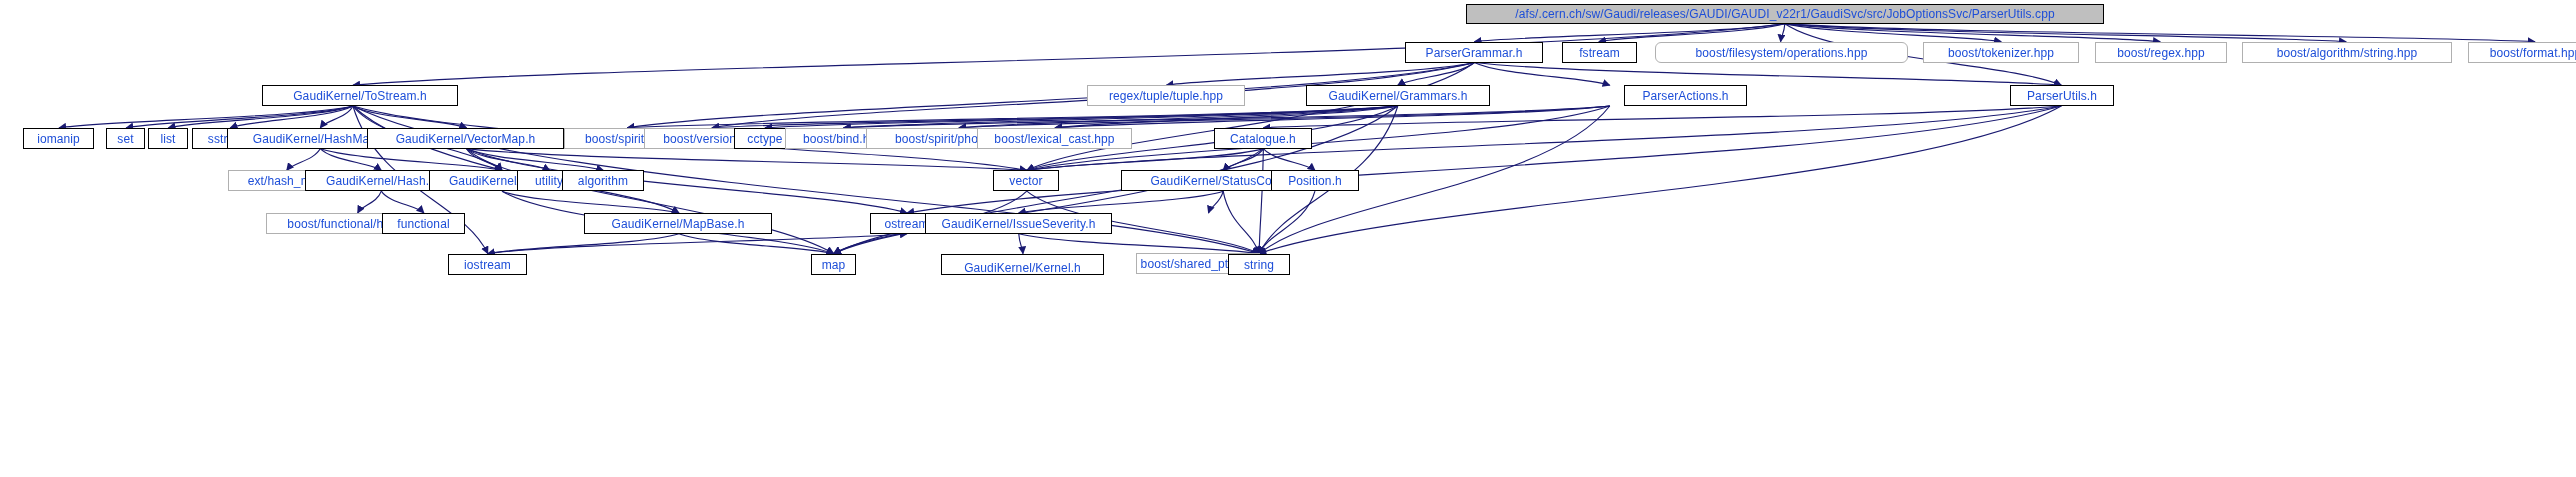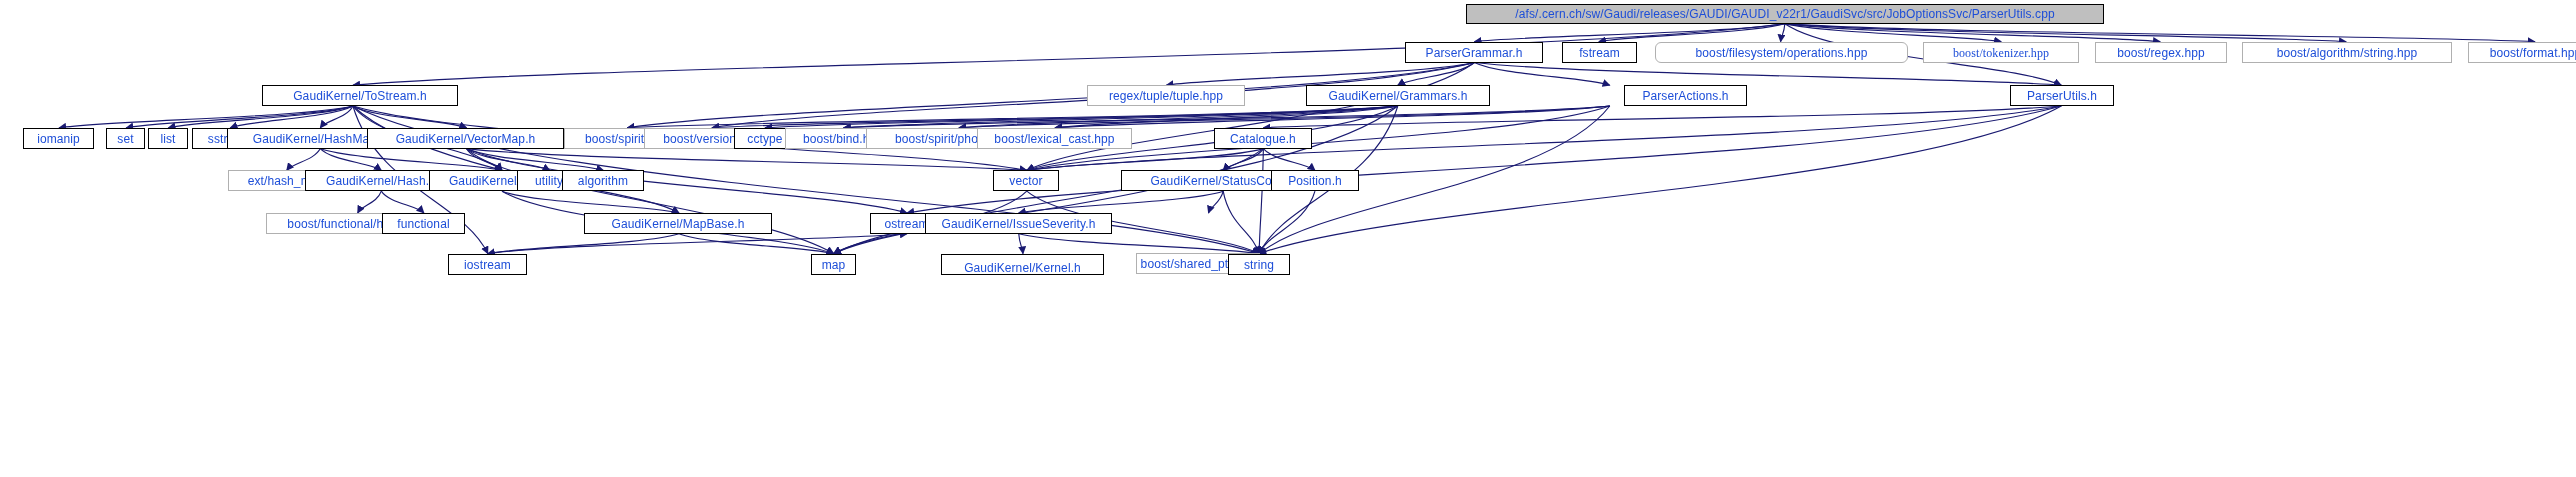--- a/index.html
+++ b/index.html
@@ -139,21 +139,21 @@
       </div>
       <div class="node" style="left: 1405px; top: 42px; width: 138px; height: 21px;">
         <span>ParserGrammar.h</span>
       </div>
       <div class="node" style="left: 1562px; top: 42px; width: 75px; height: 21px;">
         <span>fstream</span>
       </div>
       <div class="node ext" style="left: 1655px; top: 42px; width: 253px; height: 21px; border-radius: 6px;">
         <span>boost/filesystem/operations.hpp</span>
       </div>
-      <div class="node ext" style="left: 1923px; top: 42px; width: 156px; height: 21px; font-family: Liberation Serif, serif;">
+      <div class="node ext" style="left: 1923px; top: 42px; width: 156px; height: 21px;">
         <span>boost/tokenizer.hpp</span>
       </div>
       <div class="node ext" style="left: 2095px; top: 42px; width: 132px; height: 21px;">
         <span>boost/regex.hpp</span>
       </div>
       <div class="node ext" style="left: 2242px; top: 42px; width: 210px; height: 21px;">
         <span>boost/algorithm/string.hpp</span>
       </div>
       <div class="node ext" style="left: 2468px; top: 42px; width: 135px; height: 21px;">
         <span>boost/format.hpp</span>

